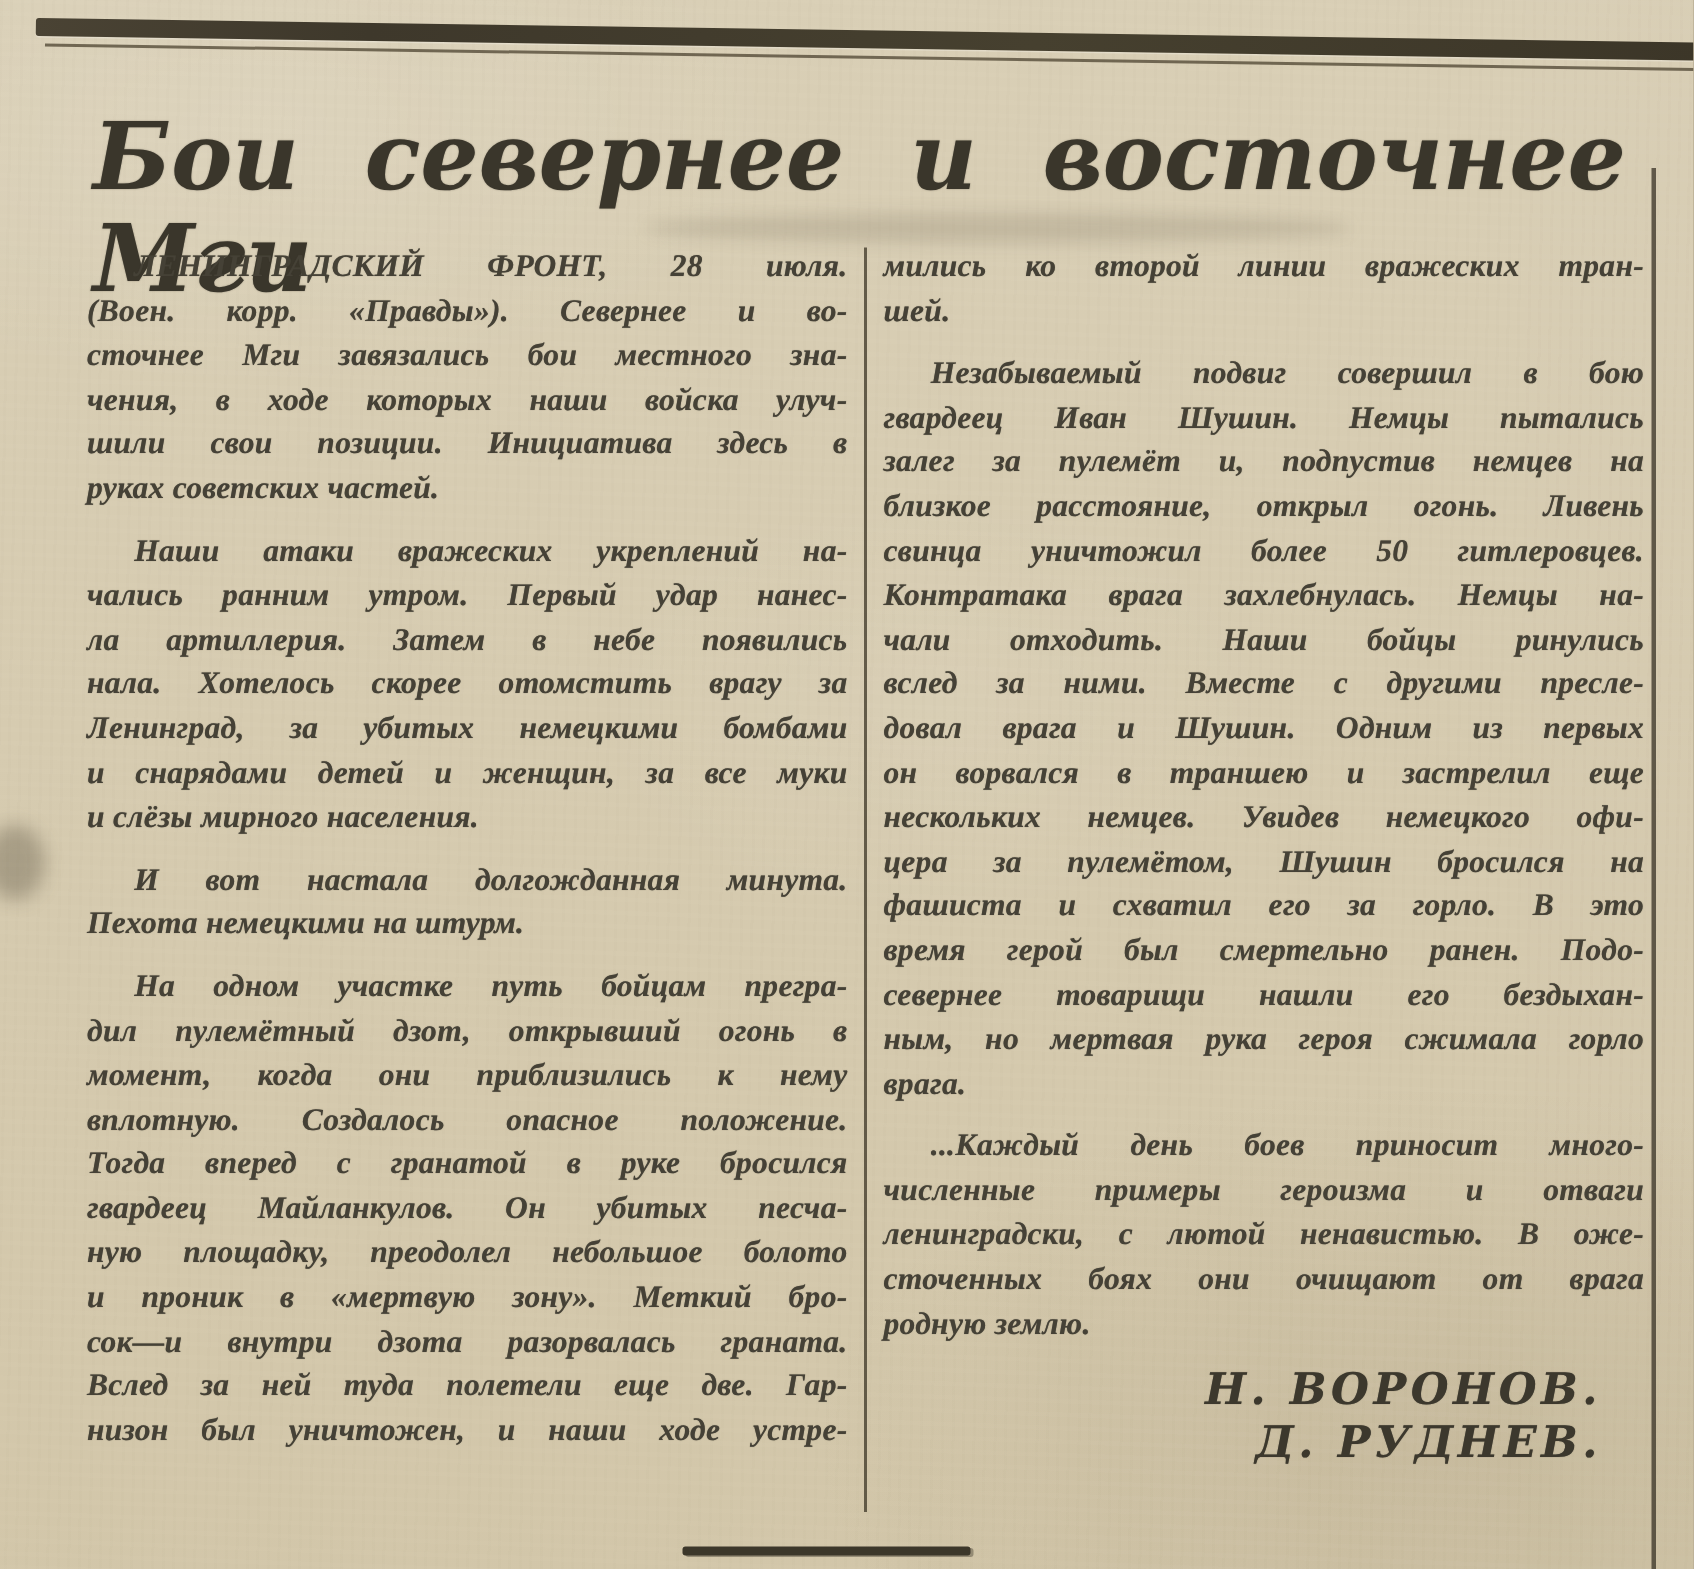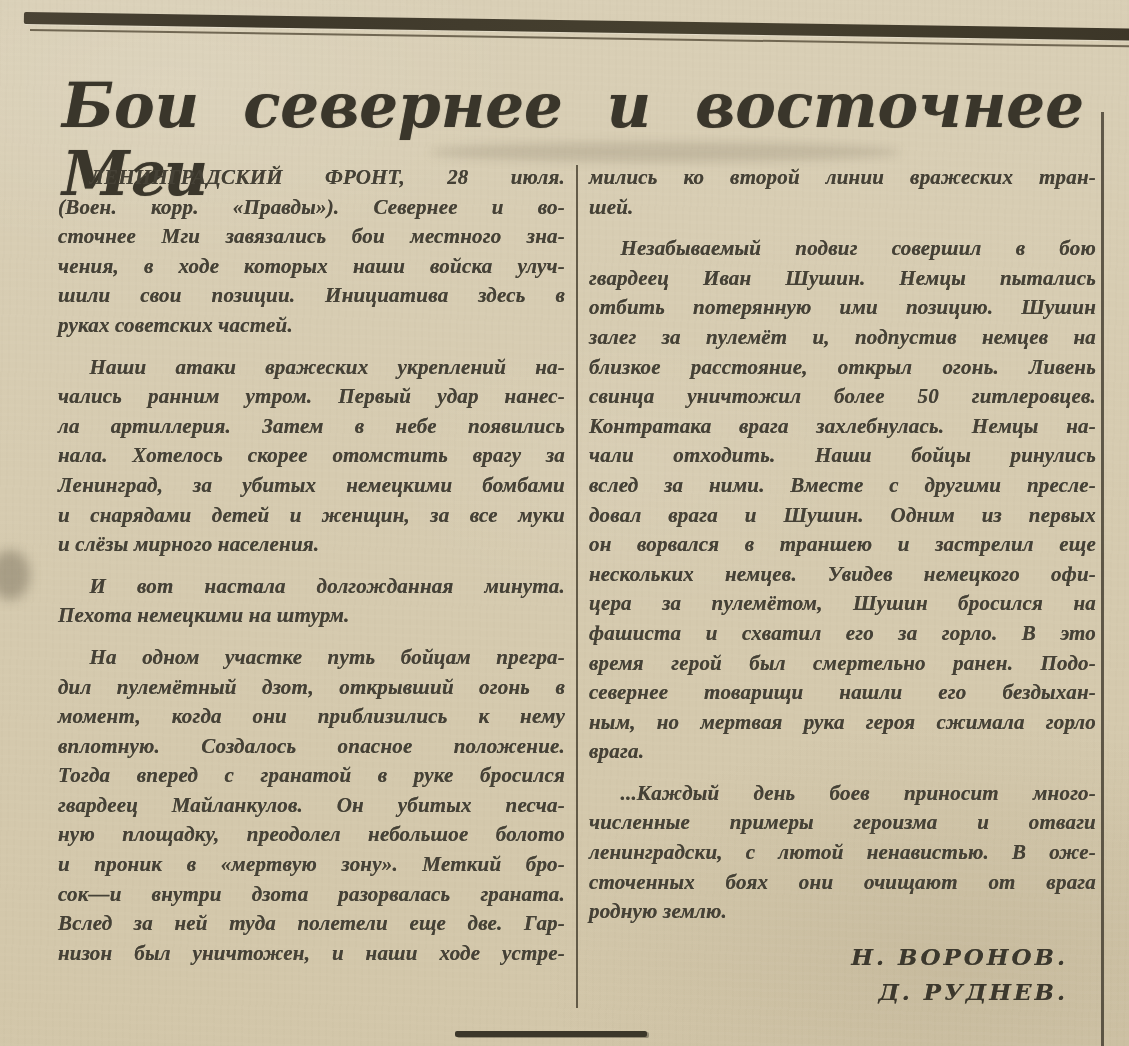--- a/index.html
+++ b/index.html
@@ -72,21 +72,21 @@
     background:#3c372a;border-radius:2px;
     box-shadow:2px 1px 0 rgba(60,55,42,.4);
   }
   .para{margin:0 0 12px 0;}
   .line{text-align:justify;text-align-last:justify;white-space:normal;}
   .line.indent{text-indent:1.5em;}
   .line.no-stretch{text-align-last:left;}
   .signatures{
     margin-top:10px;text-align:right;padding-right:28px;
     font-family:"DejaVu Serif", serif;
-    font-size:23px;font-weight:700;line-height:35px;letter-spacing:3px;
+    font-size:29px;font-weight:700;line-height:35px;letter-spacing:3px;
     color:#3c382d;
   }
 </style>
 </head>
 <body>
 
 <div class="page">
   <div class="grain"></div>
   <div class="rule-top"></div>
   <div class="rule-top-thin"></div>
@@ -133,21 +133,20 @@
     </div>
   <div class="divider"></div>
   <div class="col col-right" id="col-right">
       <div class="para">
         <div class="line">мились ко второй линии вражеских тран-</div>
         <div class="line no-stretch">шей.</div>
       </div>
       <div class="para">
         <div class="line indent">Незабываемый подвиг совершил в бою</div>
         <div class="line">гвардеец Иван Шушин. Немцы пытались</div>
-        <div class="line">отбить потерянную ими позицию. Шушин</div>
         <div class="line">залег за пулемёт и, подпустив немцев на</div>
         <div class="line">близкое расстояние, открыл огонь. Ливень</div>
         <div class="line">свинца уничтожил более 50 гитлеровцев.</div>
         <div class="line">Контратака врага захлебнулась. Немцы на-</div>
         <div class="line">чали отходить. Наши бойцы ринулись</div>
         <div class="line">вслед за ними. Вместе с другими пресле-</div>
         <div class="line">довал врага и Шушин. Одним из первых</div>
         <div class="line">он ворвался в траншею и застрелил еще</div>
         <div class="line">нескольких немцев. Увидев немецкого офи-</div>
         <div class="line">цера за пулемётом, Шушин бросился на</div>

